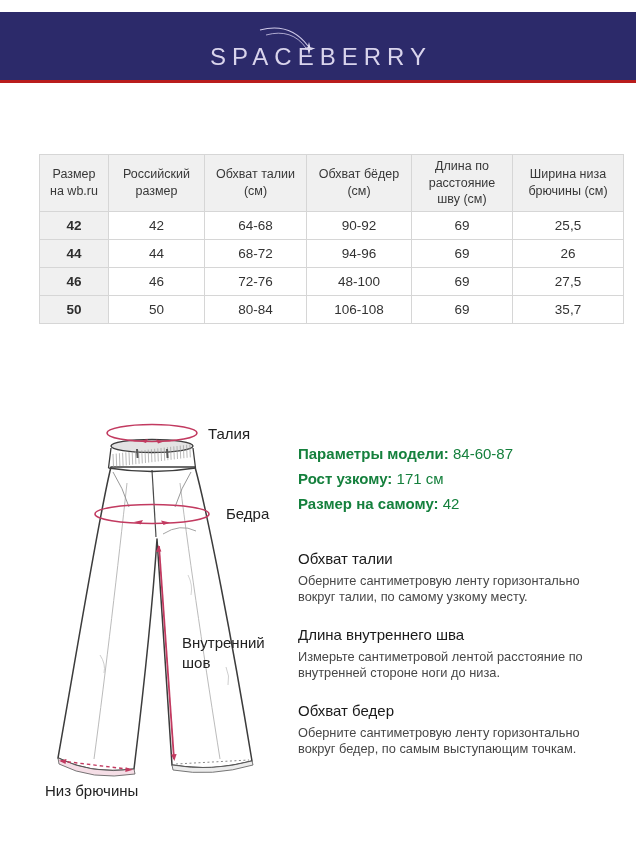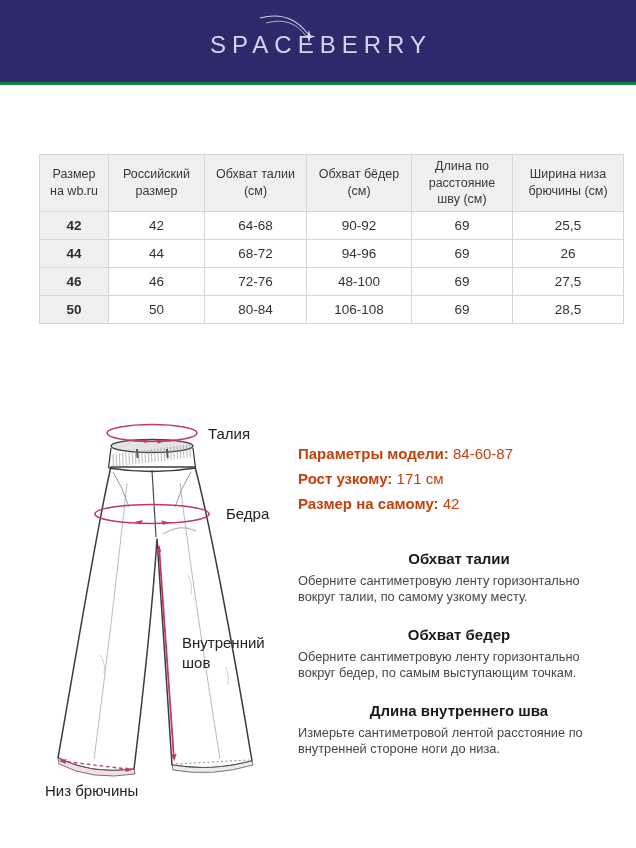--- a/index.html
+++ b/index.html
@@ -9,24 +9,24 @@
     position: relative;
     width: 636px;
     height: 848px;
     background: #ffffff;
     overflow: hidden;
     margin: 0 auto;
   }
   
   .header {
     position: absolute;
-    left: 0; top: 0;
-    width: 636px; height: 85px;
+    left: 0; top: 12px;
+    width: 636px; height: 71px;
     background: #2c2a6a;
-    border-bottom: 3px solid #15803d;
+    border-bottom: 3px solid #b91c1c;
   }
   .logo-text {
     position: absolute;
     left: 0; right: 0;
     top: 31px;
     text-align: center;
     color: #d9d4ec;
     font-size: 24px;
     font-weight: 400;
     letter-spacing: 6px;
@@ -73,31 +73,30 @@
   
   .info-col {
     position: absolute;
     left: 298px; top: 441px;
     width: 322px;
     color: #222222;
   }
   .param-line {
     font-size: 15px;
     line-height: 25px;
-    color: #c2410c;
+    color: #15803d;
   }
   .param-label { font-weight: 700; }
   .guides { margin-top: 33px; }
   .guide { margin-bottom: 21px; }
   .guide-title {
     font-size: 15px;
-    font-weight: 700;
+    font-weight: 400;
     line-height: 19px;
     color: #1a1a1a;
-    text-align: center;
   }
   .guide-text {
     margin-top: 5px;
     font-size: 12.8px;
     line-height: 15.5px;
     color: #474747;
     width: 318px;
   }
 </style>
 </head>
@@ -157,21 +156,21 @@
         <td>48-100</td>
         <td>69</td>
         <td>27,5</td>
       </tr>
       <tr>
         <td class="rowhead">50</td>
         <td>50</td>
         <td>80-84</td>
         <td>106-108</td>
         <td>69</td>
-        <td>28,5</td>
+        <td>35,7</td>
       </tr>
     </tbody>
   </table>
 
   <svg class="diagram-svg" width="260" height="395" viewBox="0 0 260 395">
 
     <path d="M81 52
              C 70 95, 50 218, 28 343
              Q 62 360, 104 354
              C 112 288, 122 198, 127 124
@@ -237,23 +236,23 @@
       <span class="param-label">Размер на самому:</span>
       <span>42</span>
     </div>
 
     <div class="guides">
       <div class="guide">
         <div class="guide-title">Обхват талии</div>
         <div class="guide-text">Оберните сантиметровую ленту горизонтально вокруг талии, по самому узкому месту.</div>
       </div>
       <div class="guide">
+        <div class="guide-title">Длина внутреннего шва</div>
+        <div class="guide-text">Измерьте сантиметровой лентой расстояние по внутренней стороне ноги до низа.</div>
+      </div>
+      <div class="guide">
         <div class="guide-title">Обхват бедер</div>
         <div class="guide-text">Оберните сантиметровую ленту горизонтально вокруг бедер, по самым выступающим точкам.</div>
       </div>
-      <div class="guide">
-        <div class="guide-title">Длина внутреннего шва</div>
-        <div class="guide-text">Измерьте сантиметровой лентой расстояние по внутренней стороне ноги до низа.</div>
-      </div>
     </div>
   </div>
 
 </div>
 
 </body></html>

